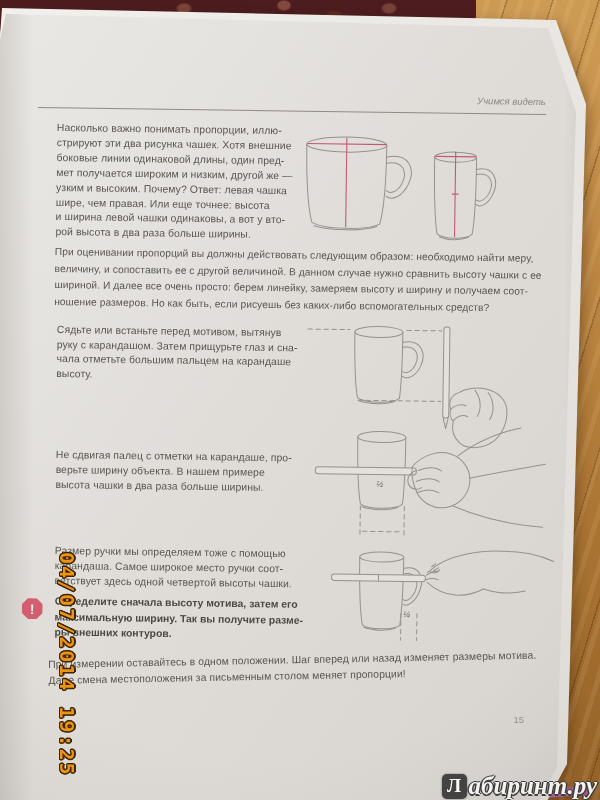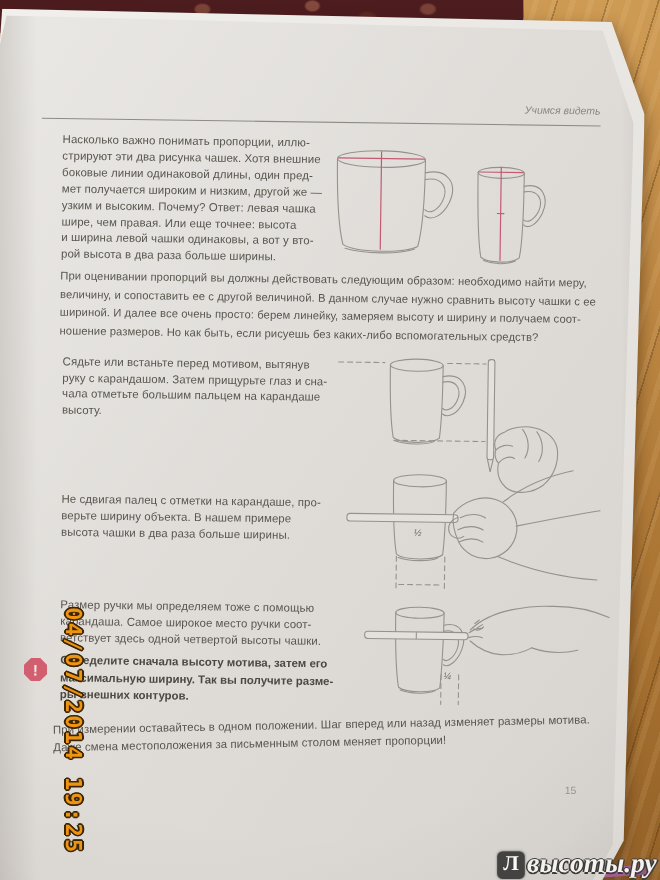--- a/index.html
+++ b/index.html
@@ -221,15 +221,15 @@
 
         <div class="page-number">15</div>
       </div>
     </div>
   </div>
 
   <div class="timestamp">04/07/2014 19:25</div>
   <div class="vignette"></div>
   <div class="watermark">
       <span class="wm-badge">Л</span>
-      <span class="wm-text">высоты.ру</span>
+      <span class="wm-text">абиринт.ру</span>
     </div>
 </div>
 
 </body></html>

